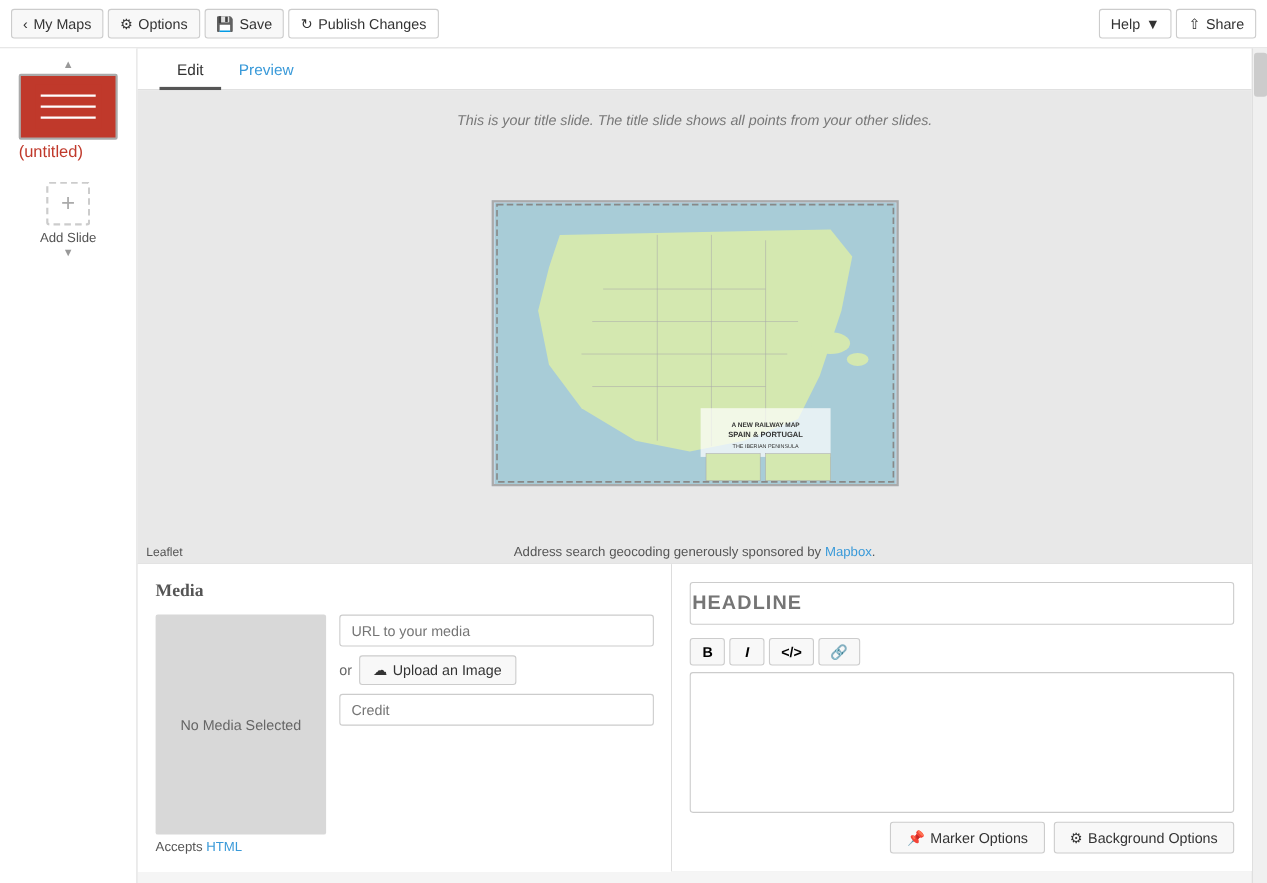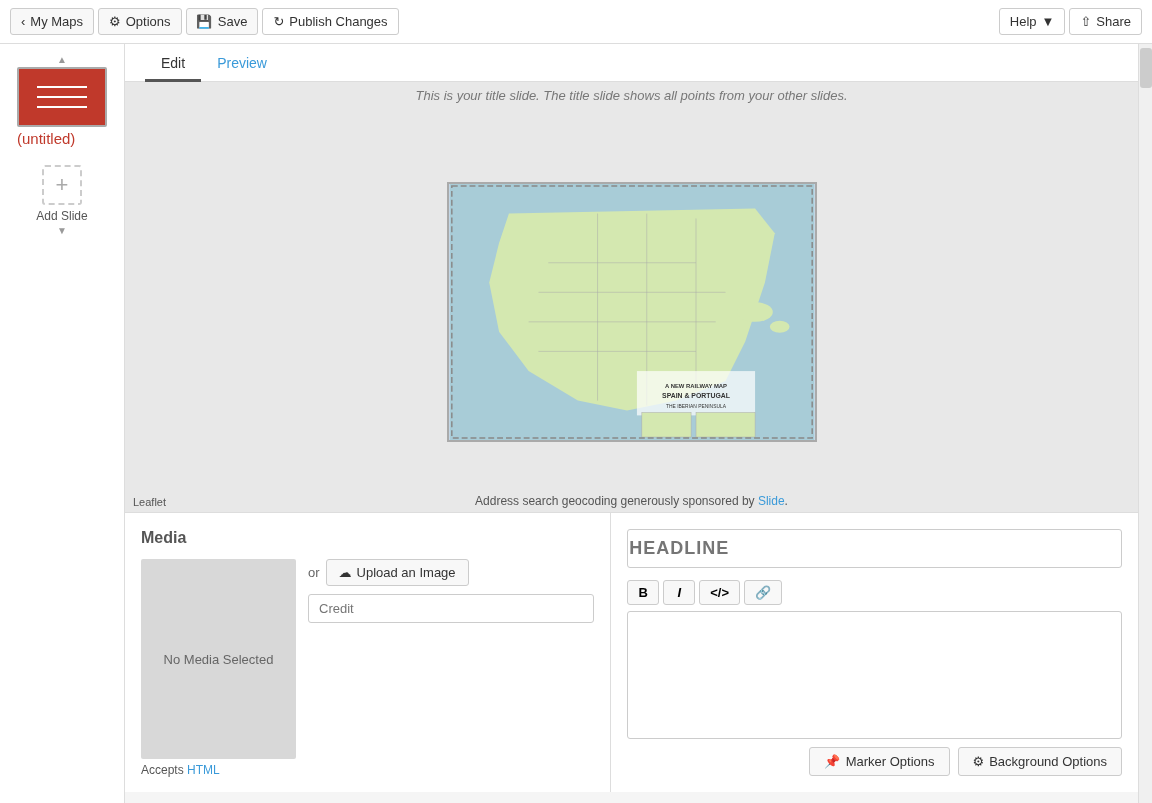--- a/index.html
+++ b/index.html
@@ -77,21 +77,21 @@
     
     #map-area {
       flex: 1; position: relative; background: #e8e8e8; overflow: hidden;
       max-height: 430px;
     }
     #map-container {
       width: 100%; height: 100%; display: flex; align-items: center; justify-content: center;
       position: relative;
     }
     .map-hint {
-      position: absolute; top: 6px; left: 0; right: 0; text-align: center;
+      position: absolute; top: 20px; left: 0; right: 0; text-align: center;
       color: #777; font-style: italic; font-size: 13px;
     }
     .map-image-wrapper {
       width: 370px; height: 260px; position: relative;
       border: 2px solid #aaa; background: #c8d8e8;
       display: flex; align-items: center; justify-content: center;
       overflow: hidden;
     }
     
     .map-svg { width: 100%; height: 100%; }
@@ -107,21 +107,21 @@
     #bottom-panel {
       display: flex; background: #f0f0f0; border-top: 1px solid #ddd;
       height: 280px; flex-shrink: 0;
     }
 
     
     #media-section {
       flex: 0 0 48%; border-right: 1px solid #ddd; padding: 16px; background: #fff;
       overflow: auto;
     }
-    .section-title { font-size: 16px; font-weight: bold; color: #555; margin-bottom: 12px; }
+    .section-title { font-size: 16px; font-weight: bold; color: #555; margin-bottom: 12px; font-family: Liberation Serif, serif; }
     .media-row { display: flex; gap: 12px; }
     .no-media-box {
       width: 155px; height: 200px; background: #d8d8d8;
       display: flex; align-items: center; justify-content: center;
       flex-shrink: 0; border-radius: 2px; color: #666; font-size: 13px;
     }
     .media-inputs { flex: 1; display: flex; flex-direction: column; gap: 8px; }
     .media-input {
       width: 100%; padding: 6px 10px; border: 1px solid #ccc; border-radius: 3px;
       font-size: 13px; color: #555;
@@ -270,33 +270,34 @@
 
             <rect x="195" y="232" width="50" height="25" fill="#d4e8b0" stroke="#aaa" stroke-width="0.5"></rect>
             <rect x="250" y="232" width="60" height="25" fill="#d4e8b0" stroke="#aaa" stroke-width="0.5"></rect>
 
             <rect x="2" y="2" width="366" height="256" fill="none" stroke="#888" stroke-width="1.5" stroke-dasharray="6,3"></rect>
           </svg>
         </div>
       </div>
       <div class="leaflet-attr">Leaflet</div>
       <div class="geocode-attr">
-        Address search geocoding generously sponsored by <a href="#" style="color:#3a9ad9;text-decoration:none;">Slide</a>.
+        Address search geocoding generously sponsored by <a href="#" style="color:#3a9ad9;text-decoration:none;">Mapbox</a>.
       </div>
     </div>
 
     <div id="bottom-panel">
 
       <div id="media-section">
         <div class="section-title">Media</div>
         <div class="media-row">
           <div class="no-media-box">
             <span>No Media Selected</span>
           </div>
           <div class="media-inputs">
+            <input class="media-input" type="text" placeholder="URL to your media" style="">
             <div class="upload-row">
               <span class="or-label">or</span>
               <button class="upload-btn">
                 <span>☁</span>
                 <span>Upload an Image</span>
               </button>
             </div>
             <input class="media-input" type="text" placeholder="Credit" style="">
           </div>
         </div>

